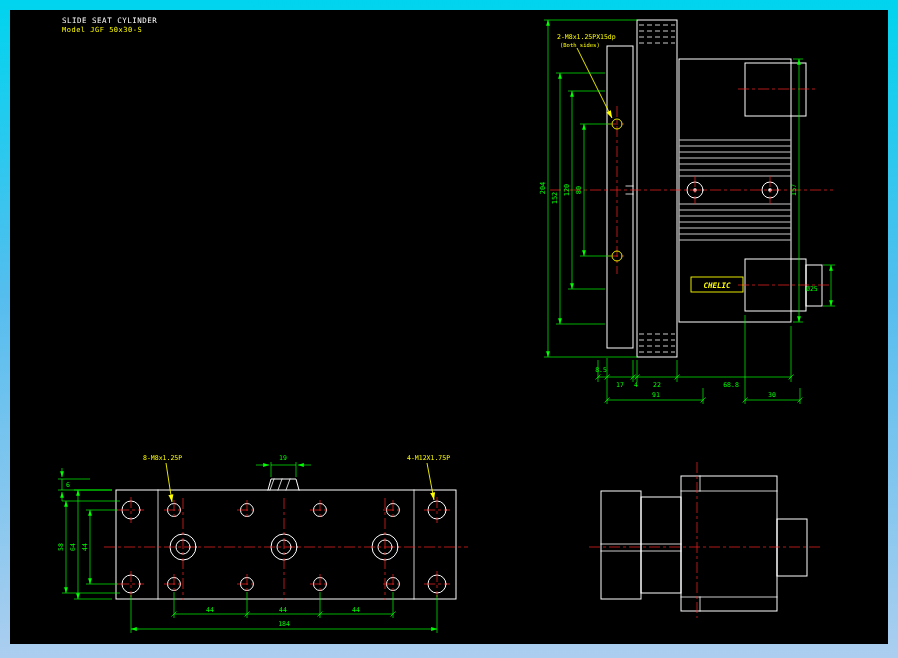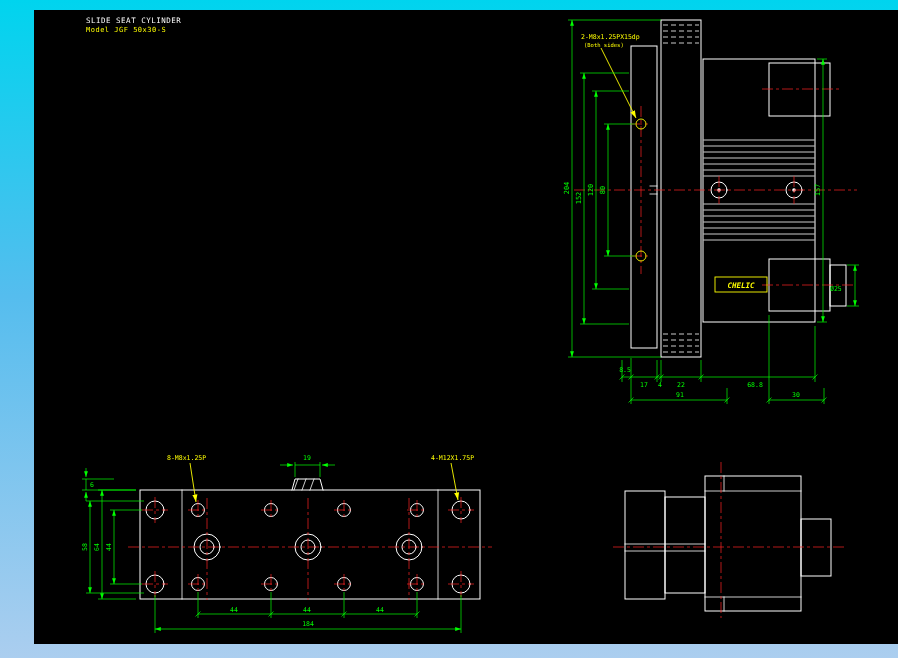--- a/index.html
+++ b/index.html
@@ -1,18 +1,18 @@
 <!DOCTYPE html>
 <html><head>
 <meta charset="utf-8">
 <style>
   html,body{margin:0;padding:0;width:898px;height:658px;overflow:hidden;
     background:linear-gradient(180deg,#00d4ee 0%,#55bdee 45%,#abceef 100%);
     font-family:"DejaVu Sans Mono",monospace;}
-  .page{position:relative;width:764px;height:658px;margin-left:24px;}
+  .page{position:relative;width:764px;height:658px;}
   svg{position:absolute;left:0;top:0;}
   .w{stroke:#ffffff;fill:none;stroke-width:1;stroke-linecap:square;}
   .w2{stroke:#ffffff;fill:none;stroke-width:.8;stroke-linecap:square;}
   .wd{stroke:#ffffff;fill:none;stroke-width:.8;stroke-dasharray:5 3;}
   .g{stroke:#00ff00;fill:none;stroke-width:.7;}
   .r{stroke:#ff2222;fill:none;stroke-width:.7;stroke-dasharray:11 3 3 3;}
   .y{stroke:#ffff00;fill:none;stroke-width:.9;}
   text{font-family:"DejaVu Sans Mono",monospace;}
   .gt{fill:#00ff00;font-size:7px;}
   .gts{fill:#00ff00;font-size:6.5px;}

